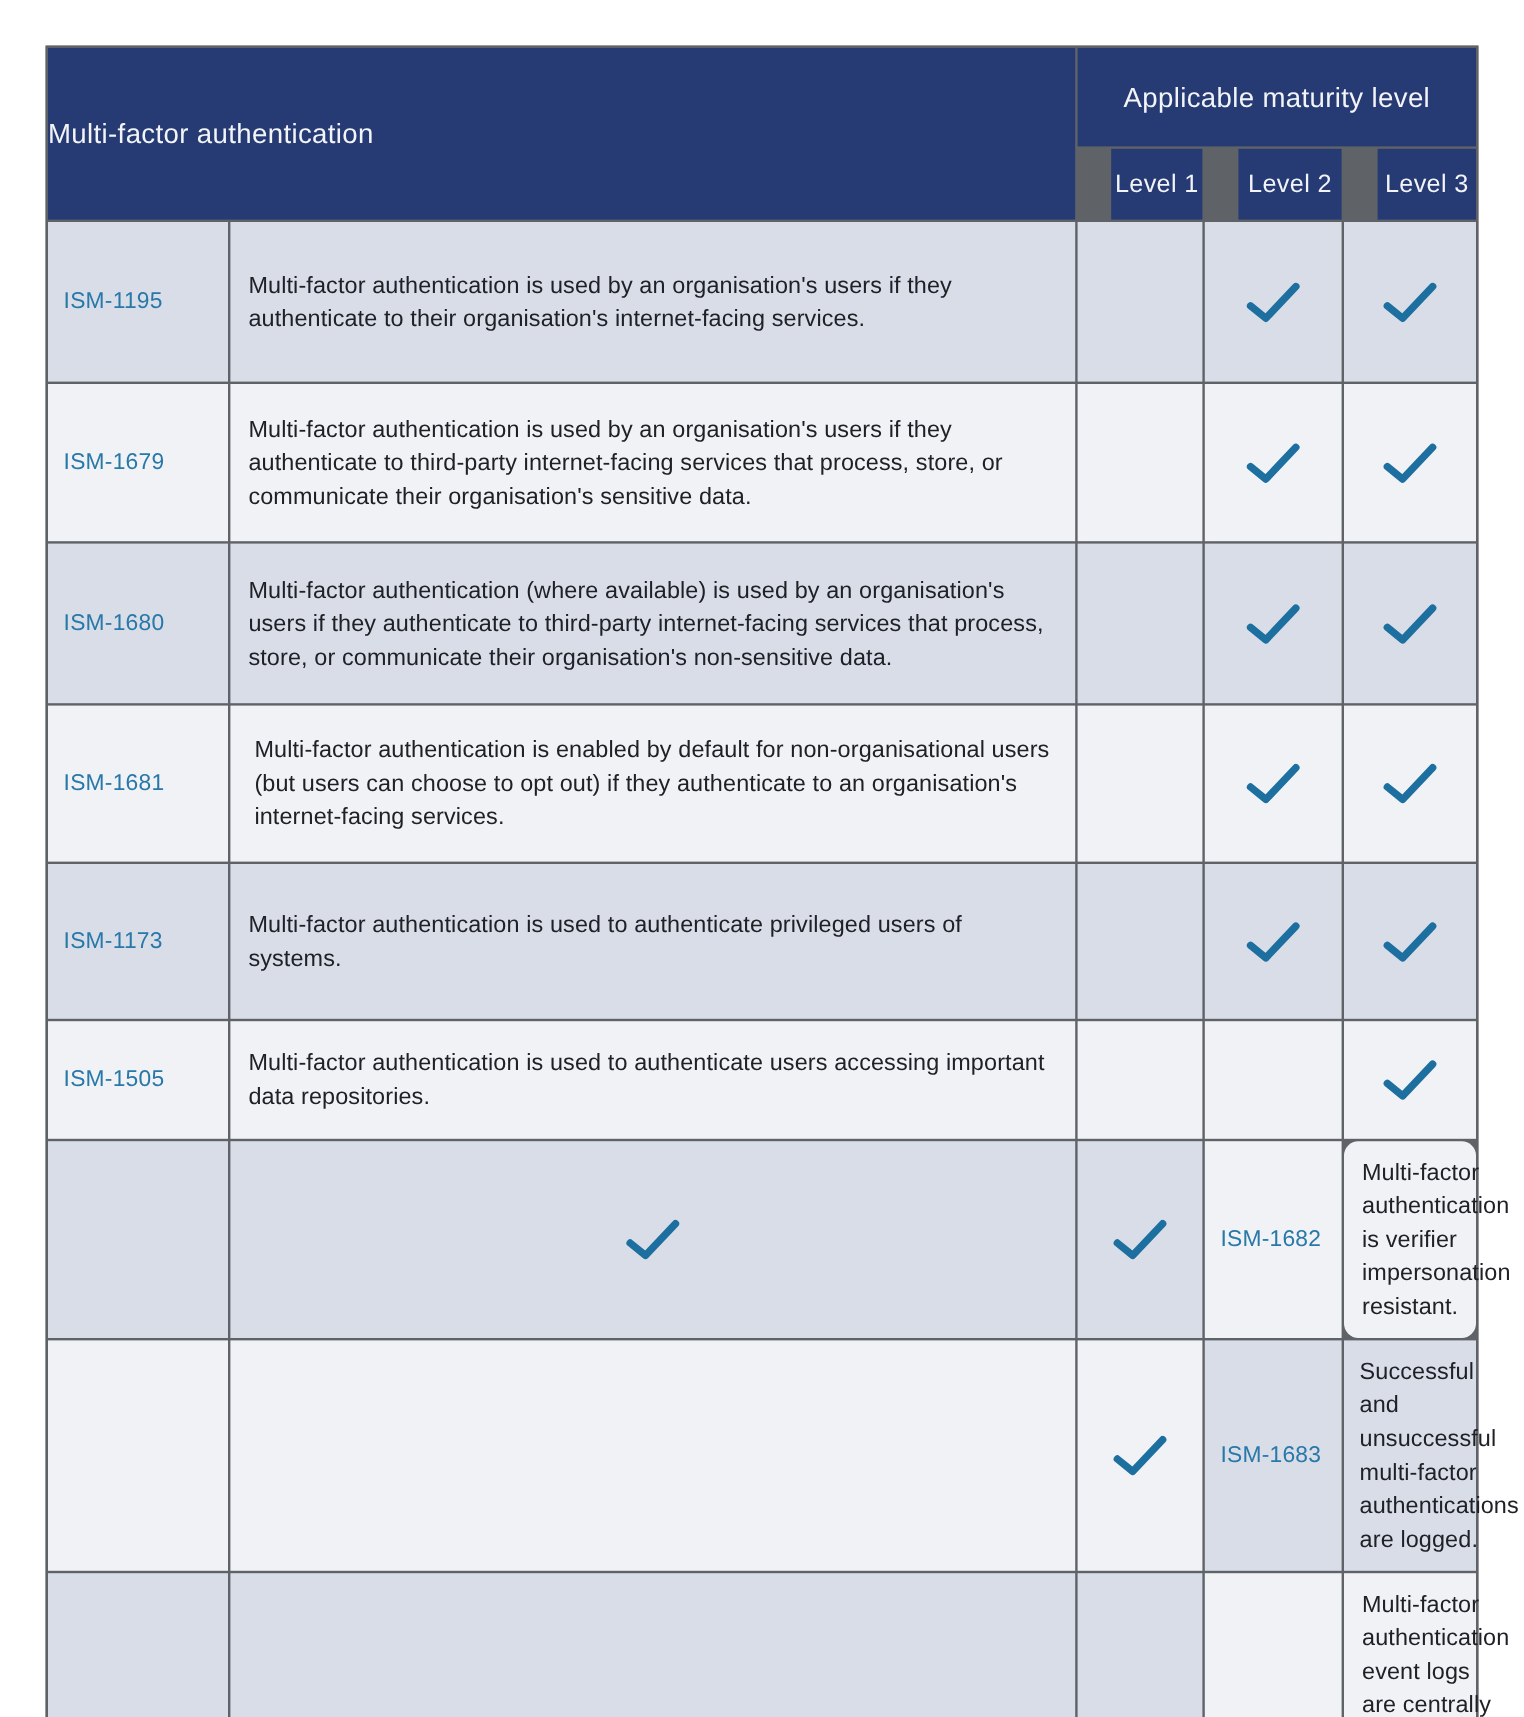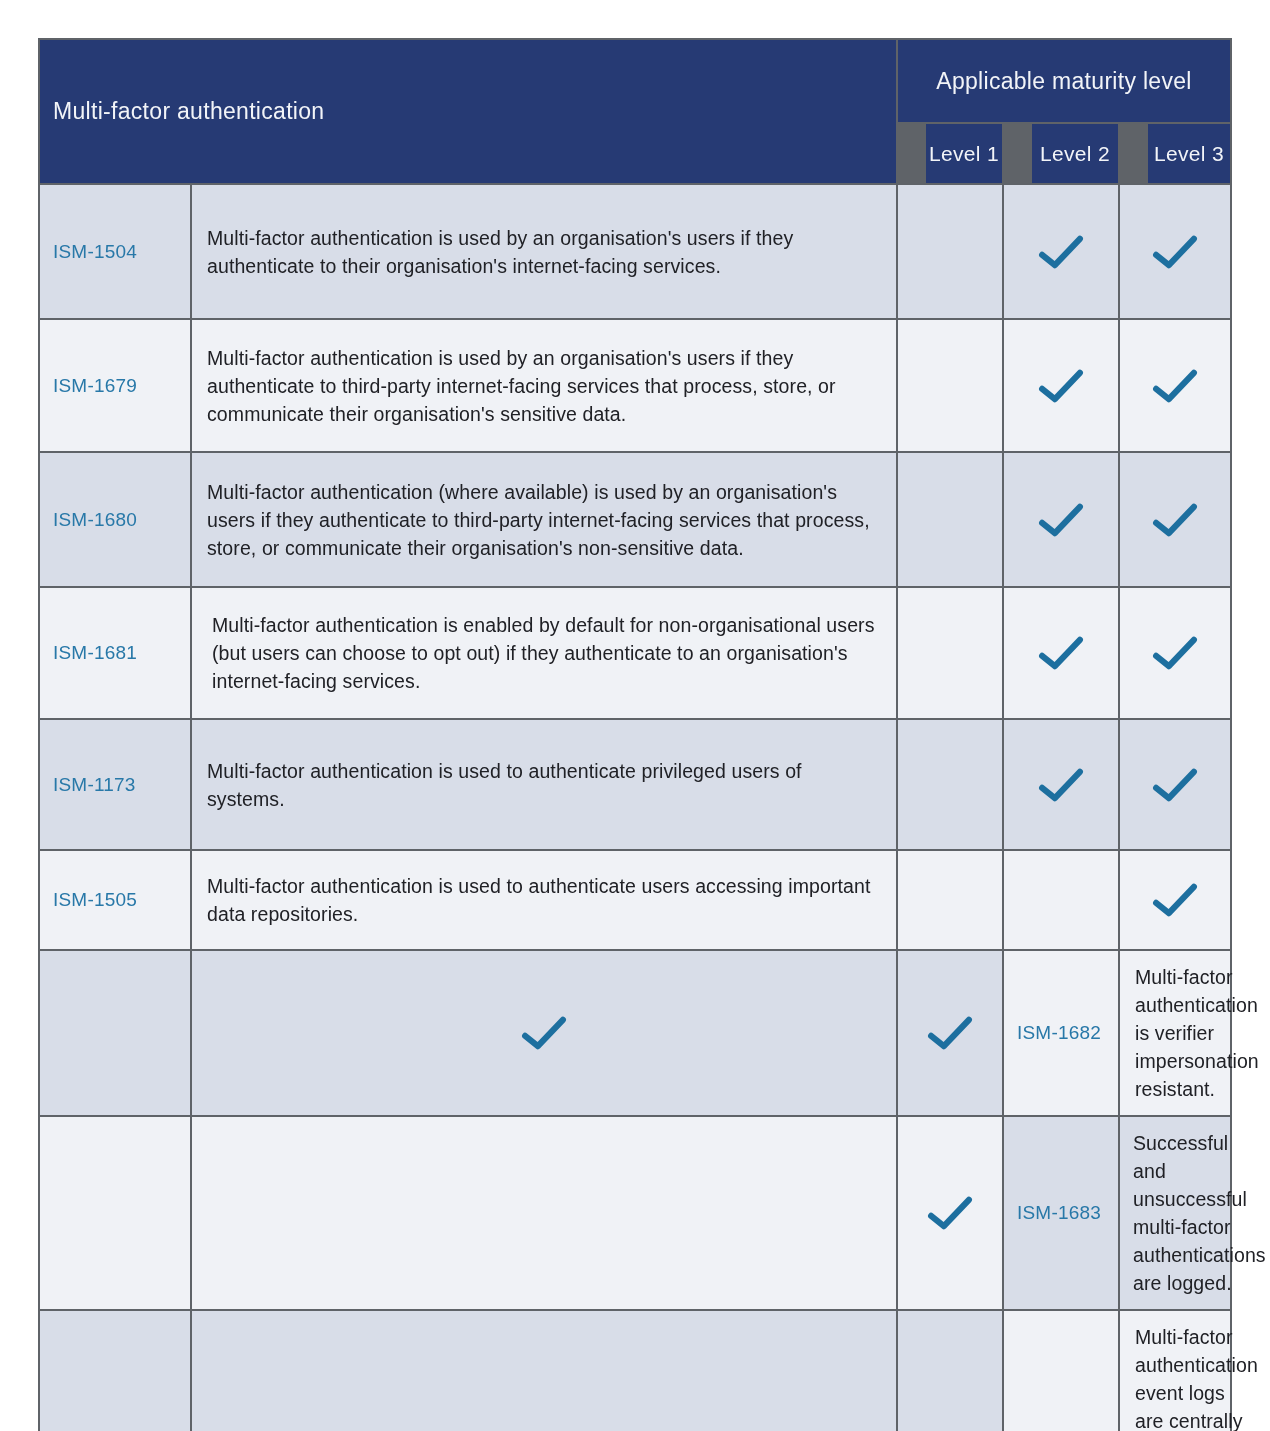--- a/index.html
+++ b/index.html
@@ -31,21 +31,20 @@
   .cell { background: #f0f2f7; }
 
   
   .h-title {
     grid-column: 1 / 3;
     grid-row: 1 / 3;
     background: #263a74;
     color: #f2f4f8;
     display: flex;
     align-items: center;
-    padding-left: 13px;
     font-size: 23px;
     font-weight: 400;
     letter-spacing: 0.3px;
   }
   .h-maturity {
     grid-column: 3 / 6;
     grid-row: 1;
     background: #263a74;
     color: #f2f4f8;
     height: 82px;
@@ -101,21 +100,21 @@
 
 <div class="page">
   <div class="ism-table">
 
     <div class="h-title">Multi-factor authentication</div>
     <div class="h-maturity">Applicable maturity level</div>
     <div class="h-level">Level 1</div>
     <div class="h-level">Level 2</div>
     <div class="h-level">Level 3</div>
 
-  <div class="cell code-cell row-dark">ISM-1504</div>
+  <div class="cell code-cell row-dark">ISM-1195</div>
       <div class="cell desc-cell row-dark" style="min-height: 133px;">Multi-factor authentication is used by an organisation's users if they authenticate to their organisation's internet-facing services.</div>
       <div class="cell level-cell row-dark">
         <svg class="check" width="46" height="34" viewBox="0 0 48 36" style="visibility: hidden;">
           <polyline points="4,21 17.5,32 44,4" fill="none" stroke="#1d6f9f" stroke-width="6.5" stroke-linecap="round" stroke-linejoin="round"></polyline>
         </svg>
       </div>
       <div class="cell level-cell row-dark">
         <svg class="check" width="46" height="34" viewBox="0 0 48 36">
           <polyline points="4,21 17.5,32 44,4" fill="none" stroke="#1d6f9f" stroke-width="6.5" stroke-linecap="round" stroke-linejoin="round"></polyline>
         </svg>
@@ -219,21 +218,21 @@
         <svg class="check" width="46" height="34" viewBox="0 0 48 36">
           <polyline points="4,21 17.5,32 44,4" fill="none" stroke="#1d6f9f" stroke-width="6.5" stroke-linecap="round" stroke-linejoin="round"></polyline>
         </svg>
       </div>
       <div class="cell level-cell row-dark">
         <svg class="check" width="46" height="34" viewBox="0 0 48 36">
           <polyline points="4,21 17.5,32 44,4" fill="none" stroke="#1d6f9f" stroke-width="6.5" stroke-linecap="round" stroke-linejoin="round"></polyline>
         </svg>
       </div>
       <div class="cell code-cell row-light">ISM-1682</div>
-      <div class="cell desc-cell row-light" style="min-height: 94px;">Multi-factor authentication is verifier impersonation resistant.</div>
+      <div class="cell desc-cell row-light" style="min-height: 94px; border-radius: 12px;">Multi-factor authentication is verifier impersonation resistant.</div>
       <div class="cell level-cell row-light">
         <svg class="check" width="46" height="34" viewBox="0 0 48 36" style="visibility: hidden;">
           <polyline points="4,21 17.5,32 44,4" fill="none" stroke="#1d6f9f" stroke-width="6.5" stroke-linecap="round" stroke-linejoin="round"></polyline>
         </svg>
       </div>
       <div class="cell level-cell row-light">
         <svg class="check" width="46" height="34" viewBox="0 0 48 36" style="visibility: hidden;">
           <polyline points="4,21 17.5,32 44,4" fill="none" stroke="#1d6f9f" stroke-width="6.5" stroke-linecap="round" stroke-linejoin="round"></polyline>
         </svg>
       </div>

